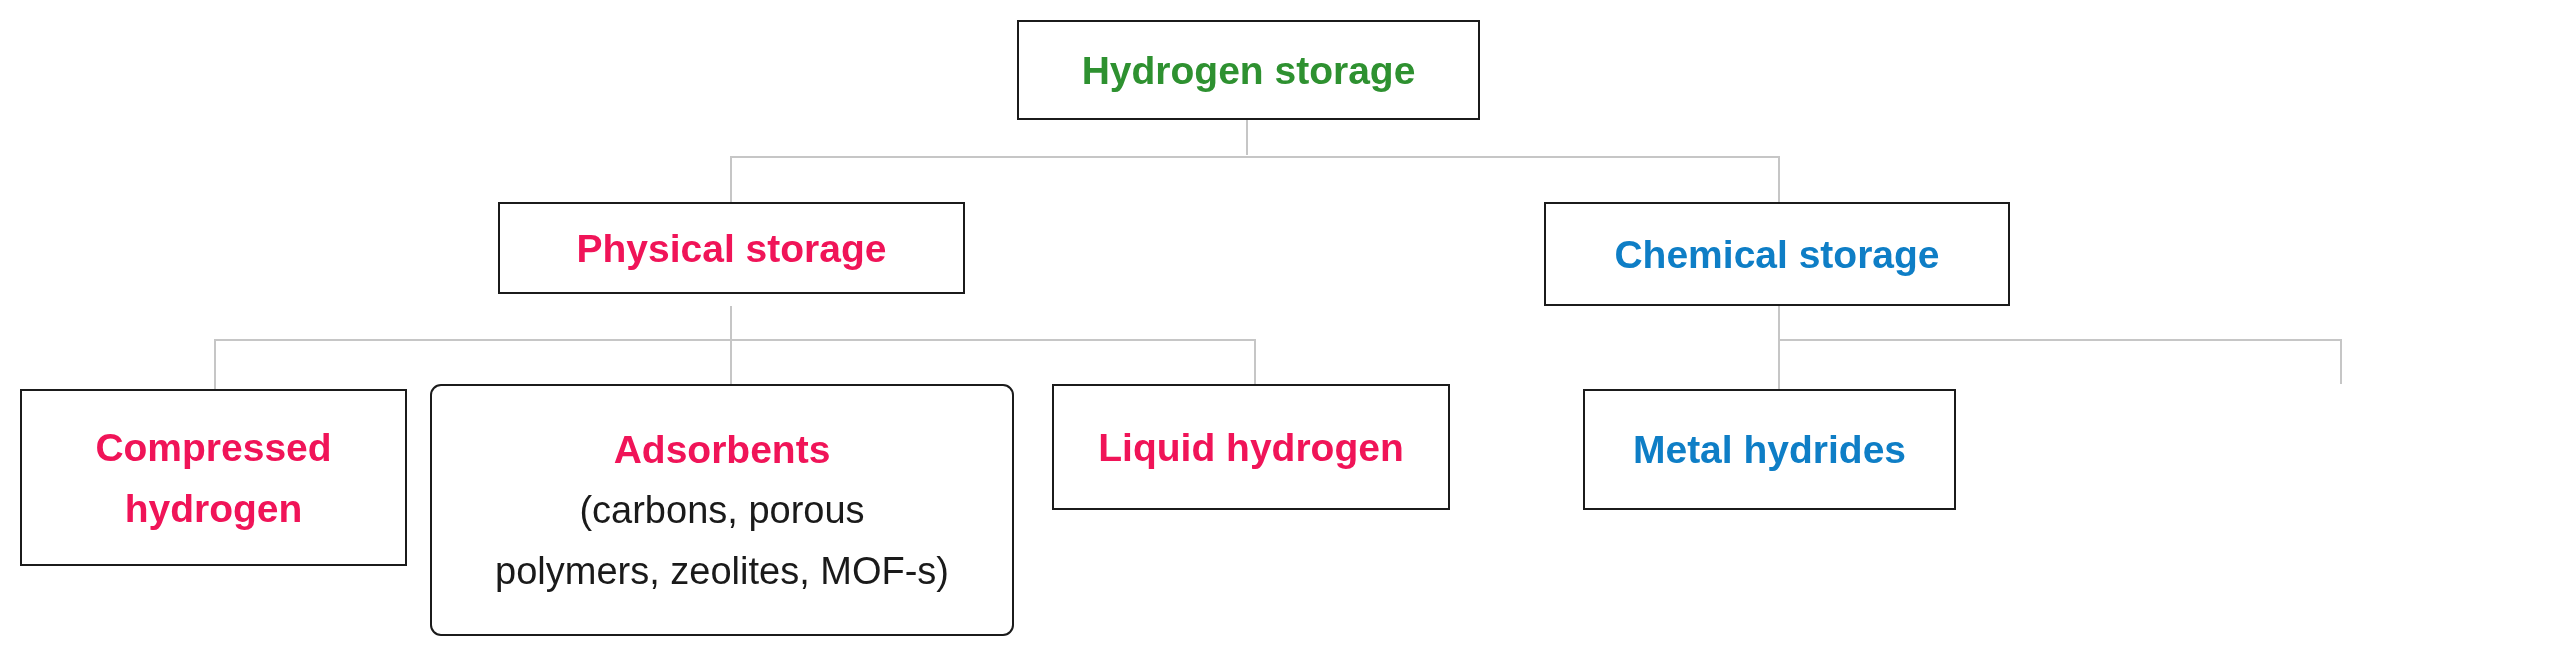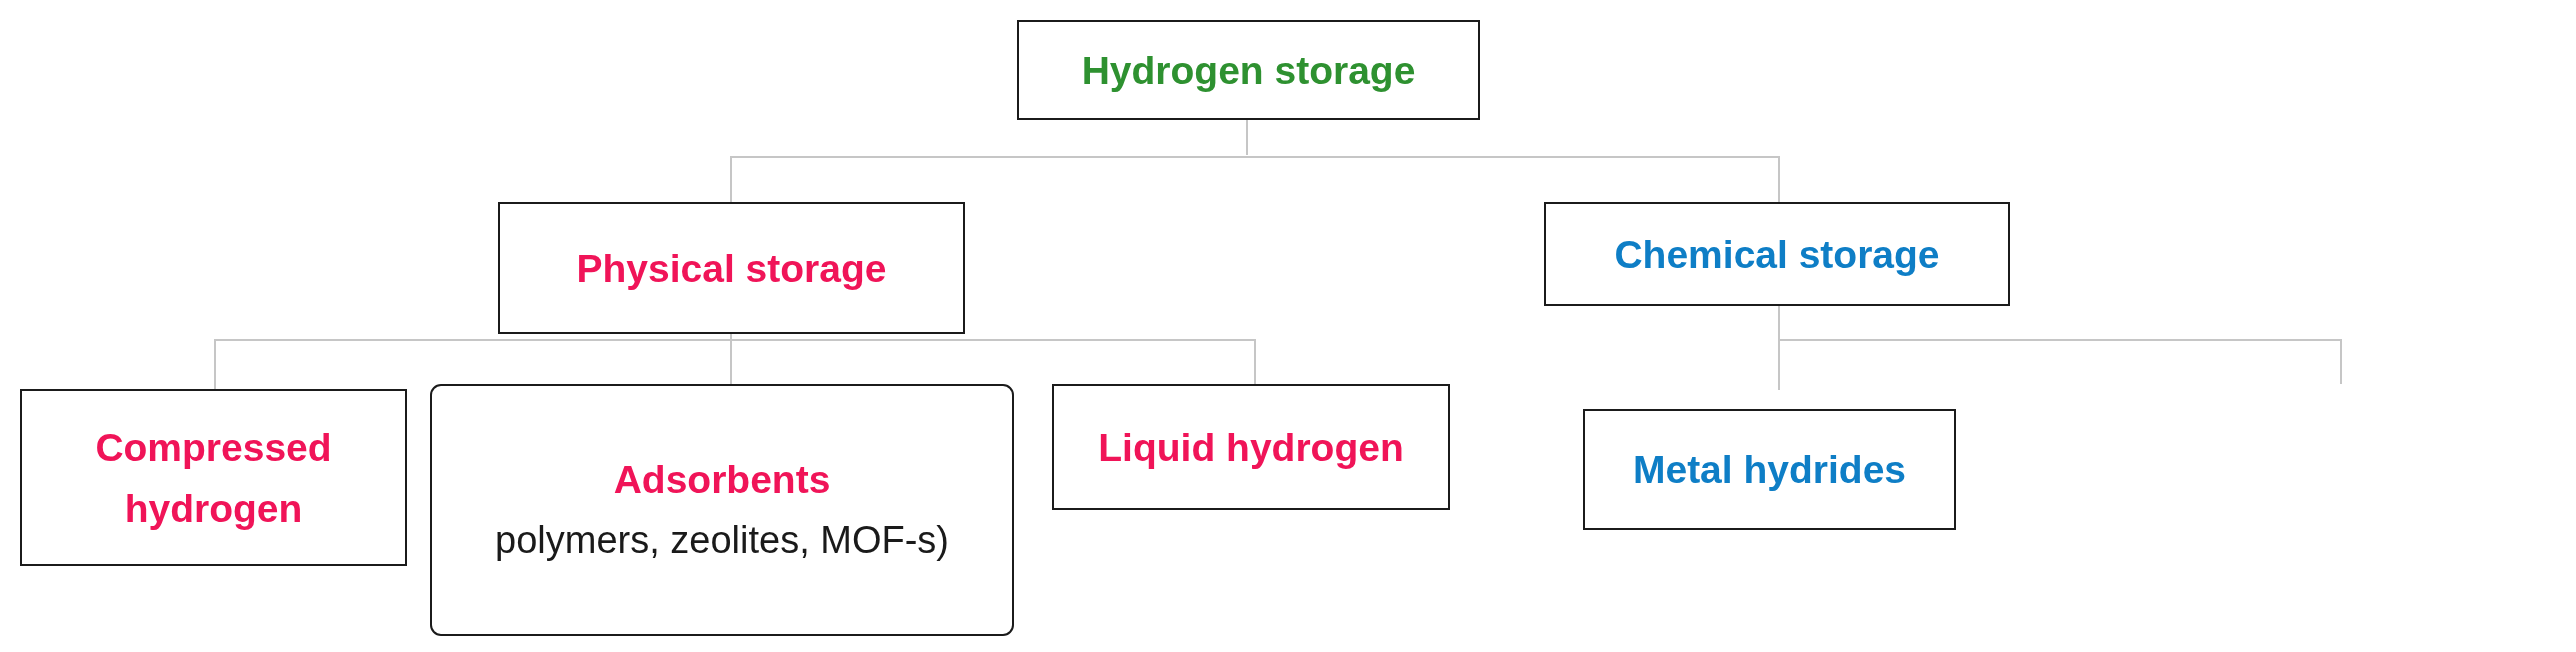--- a/index.html
+++ b/index.html
@@ -72,41 +72,42 @@
   <div class="conn" style="left:1254px;top:339px;width:2px;height:45px;"></div>
 
   <div class="conn" style="left:1778px;top:306px;width:2px;height:84px;"></div>
   <div class="conn" style="left:1778px;top:339px;width:564px;height:2px;"></div>
   <div class="conn" style="left:2340px;top:339px;width:2px;height:45px;"></div>
 
   <div class="node" style="left:1017px;top:20.4px;width:463px;height:100px;">
     <span class="line title c-green">Hydrogen storage</span>
   </div>
 
-  <div class="node" style="left:498px;top:202px;width:467px;height:132px;">
+  <div class="node" style="left:498px;top:202px;width:467px;height:92px;">
     <span class="line title c-pink">Physical storage</span>
   </div>
 
   <div class="node" style="left:20px;top:389px;width:387px;height:177px;">
     <span class="line title c-pink">Compressed</span>
     <span class="line title c-pink">hydrogen</span>
   </div>
 
   <div class="node" style="left:1544px;top:202px;width:466px;height:104px;">
     <span class="line title c-blue">Chemical storage</span>
   </div>
 
   <div class="node" style="left:430px;top:384px;width:584px;height:252px;border-radius:11px;">
     <span class="line title c-pink">Adsorbents</span>
+    <span class="line sub">(carbons, porous</span>
     <span class="line sub">polymers, zeolites, MOF-s)</span>
   </div>
 
   <div class="node" style="left:1052px;top:384px;width:398px;height:126px;">
     <span class="line title c-pink">Liquid hydrogen</span>
   </div>
 
-  <div class="node" style="left:1583px;top:389px;width:373px;height:121px;margin-top:20px;">
+  <div class="node" style="left:1583px;top:389px;width:373px;height:121px;">
     <span class="line title c-blue">Metal hydrides</span>
   </div>
 
 
 </div>
 
 
 </body></html>

